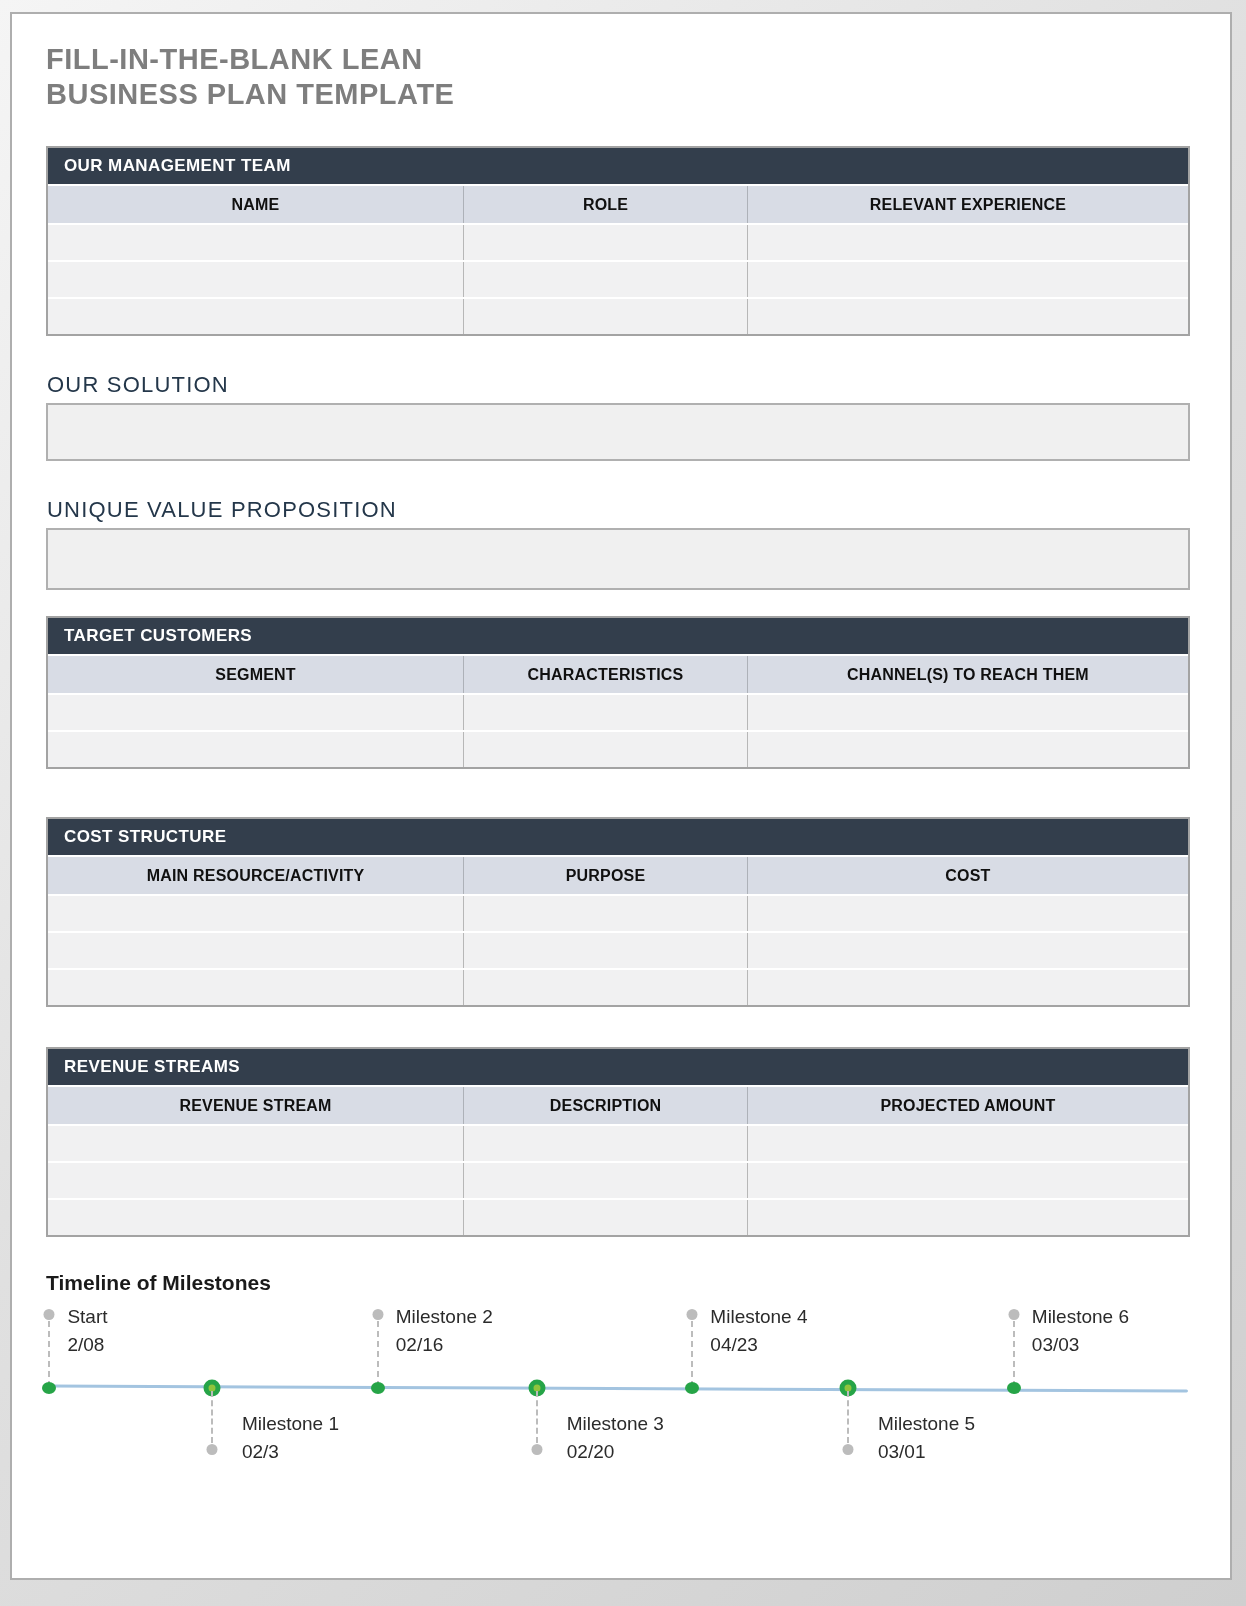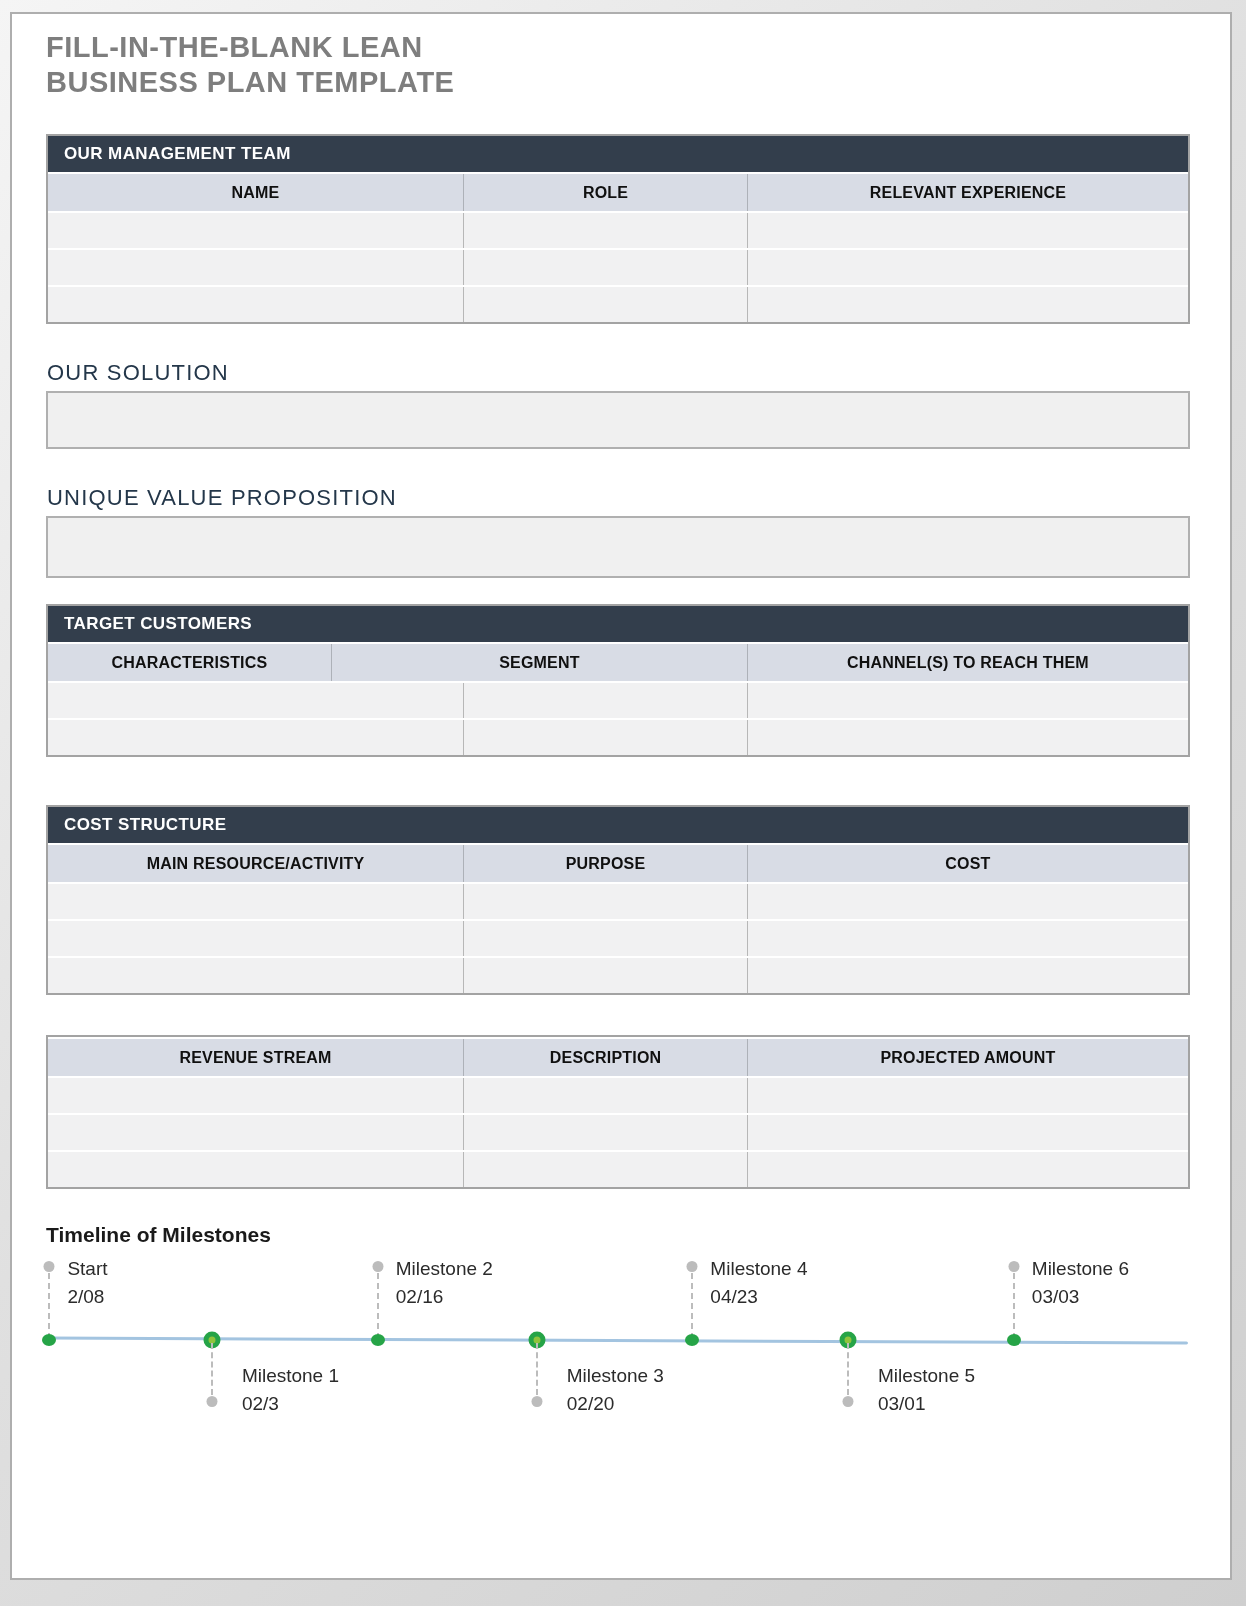--- a/index.html
+++ b/index.html
@@ -9,21 +9,21 @@
     background: linear-gradient(135deg, #f5f5f5 0%, #e0e0e0 45%, #cfcfcf 100%);
     position: relative;
     overflow: hidden;
   }
   .page {
     position: absolute;
     left: 10px; top: 12px;
     width: 1222px; height: 1568px;
     background: #ffffff;
     border: 2px solid #aeaeae;
-    padding: 16px 40px 0 34px;
+    padding: 28px 40px 0 34px;
     overflow: hidden;
   }
   
   .doc-title {
     font-size: 29px;
     font-weight: bold;
     color: #7e7e7e;
     letter-spacing: 0.5px;
     line-height: 1.22;
     margin-bottom: 0;
@@ -182,22 +182,22 @@
   </div>
 
   <div class="field-section">
     <h2 class="field-label">UNIQUE VALUE PROPOSITION</h2>
     <div class="field-box box-uvp"></div>
   </div>
 
   <div class="tpl-table mt-sm">
     <div class="section-bar">TARGET CUSTOMERS</div>
     <div class="thead">
+      <div class="hcell c1">SEGMENT</div>
       <div class="hcell c2">CHARACTERISTICS</div>
-      <div class="hcell c1">SEGMENT</div>
       <div class="hcell c3">CHANNEL(S) TO REACH THEM</div>
     </div>
     <div class="trow">
       <div class="cell c1"></div>
       <div class="cell c2"></div>
       <div class="cell c3"></div>
     </div>
     <div class="trow">
       <div class="cell c1"></div>
       <div class="cell c2"></div>
@@ -223,20 +223,21 @@
       <div class="cell c3"></div>
     </div>
     <div class="trow">
       <div class="cell c1"></div>
       <div class="cell c2"></div>
       <div class="cell c3"></div>
     </div>
   </div>
 
   <div class="tpl-table mt-md">
+    <div class="section-bar">REVENUE STREAMS</div>
     <div class="thead">
       <div class="hcell c1">REVENUE STREAM</div>
       <div class="hcell c2">DESCRIPTION</div>
       <div class="hcell c3">PROJECTED AMOUNT</div>
     </div>
     <div class="trow">
       <div class="cell c1"></div>
       <div class="cell c2"></div>
       <div class="cell c3"></div>
     </div>

